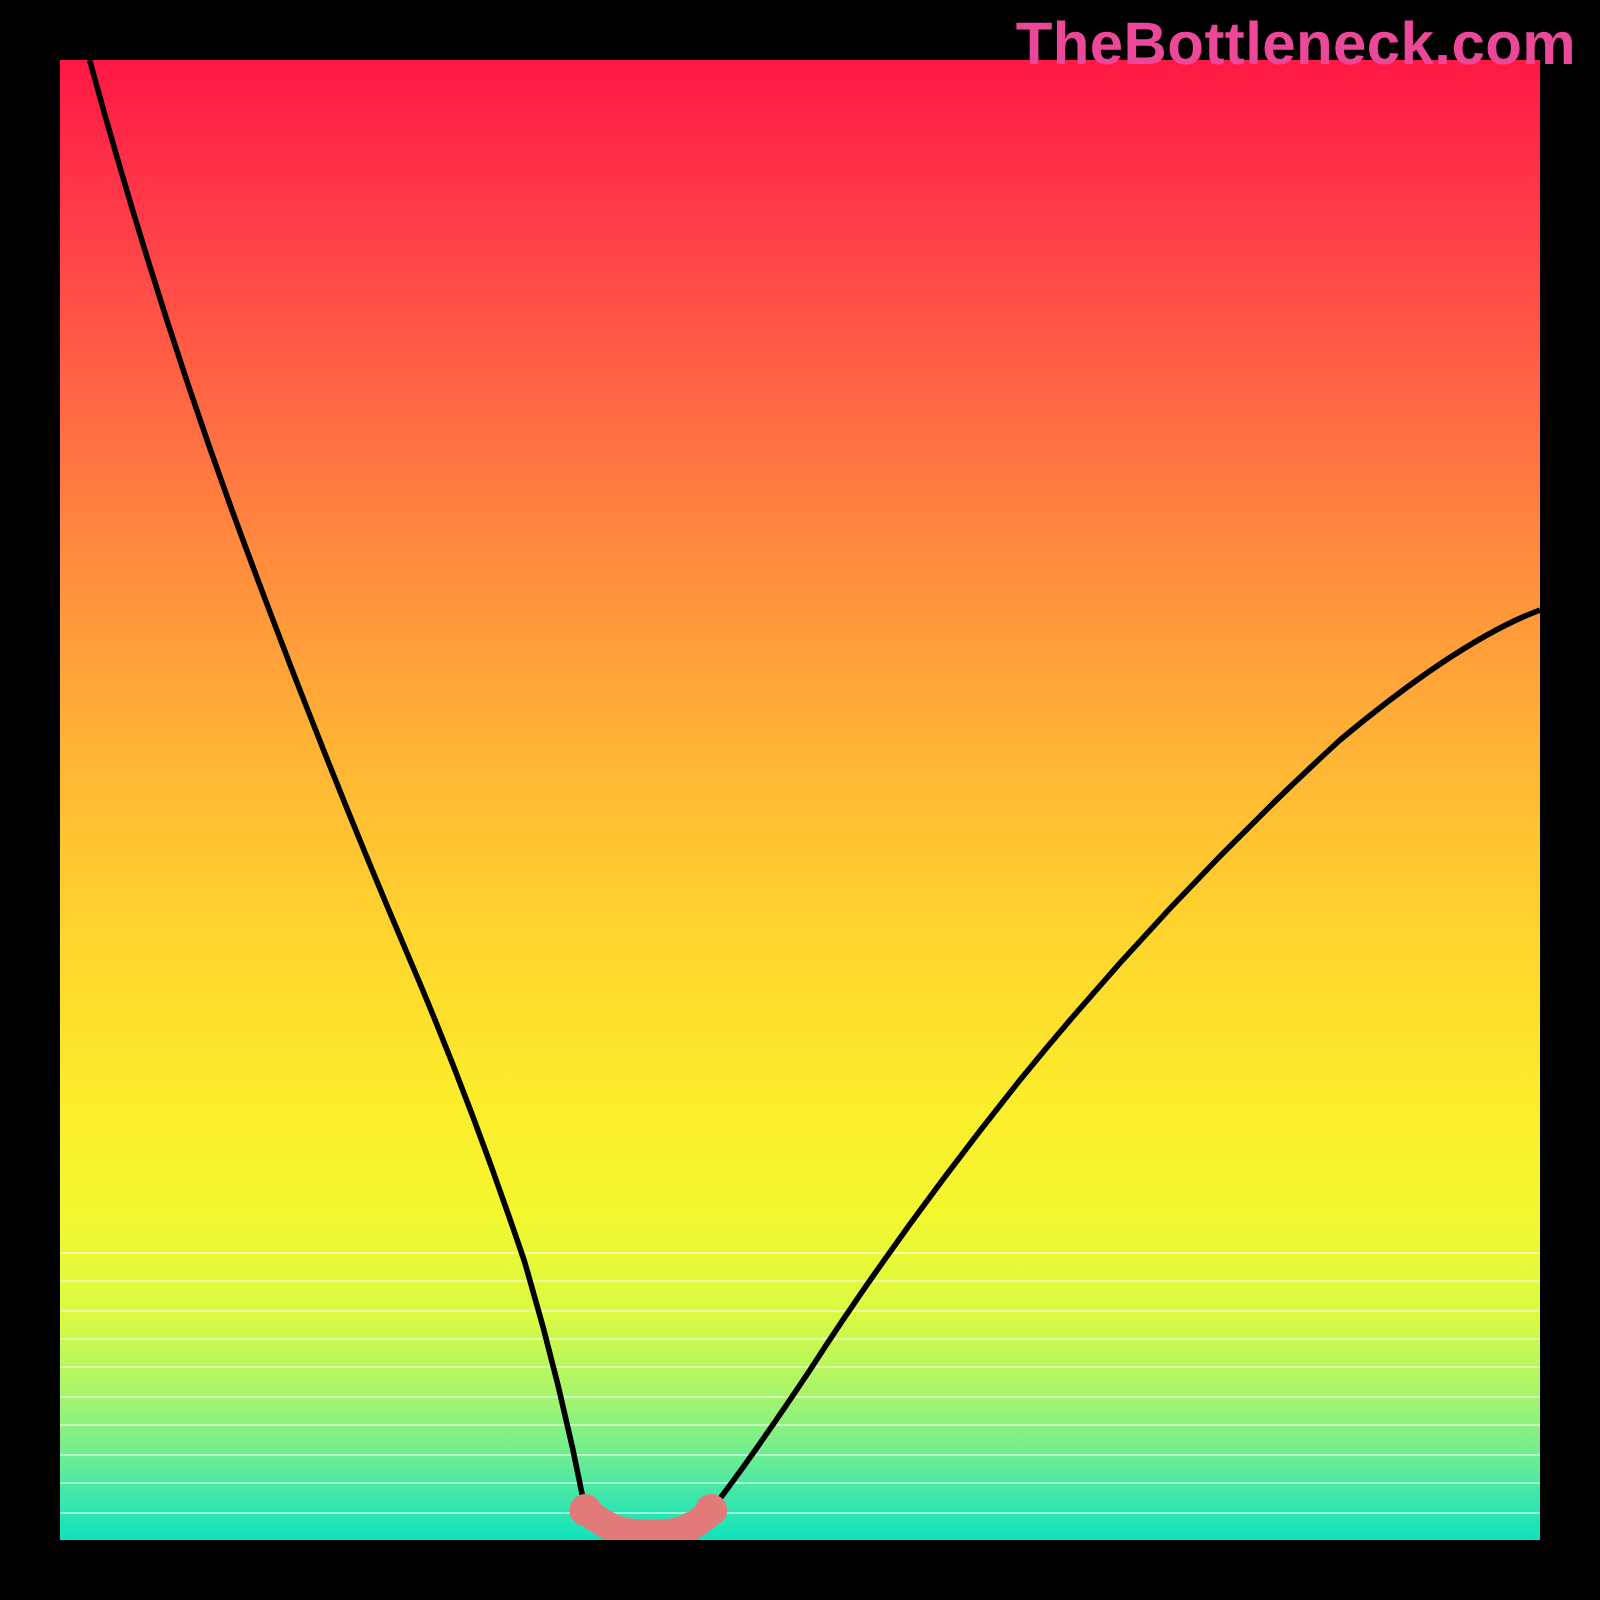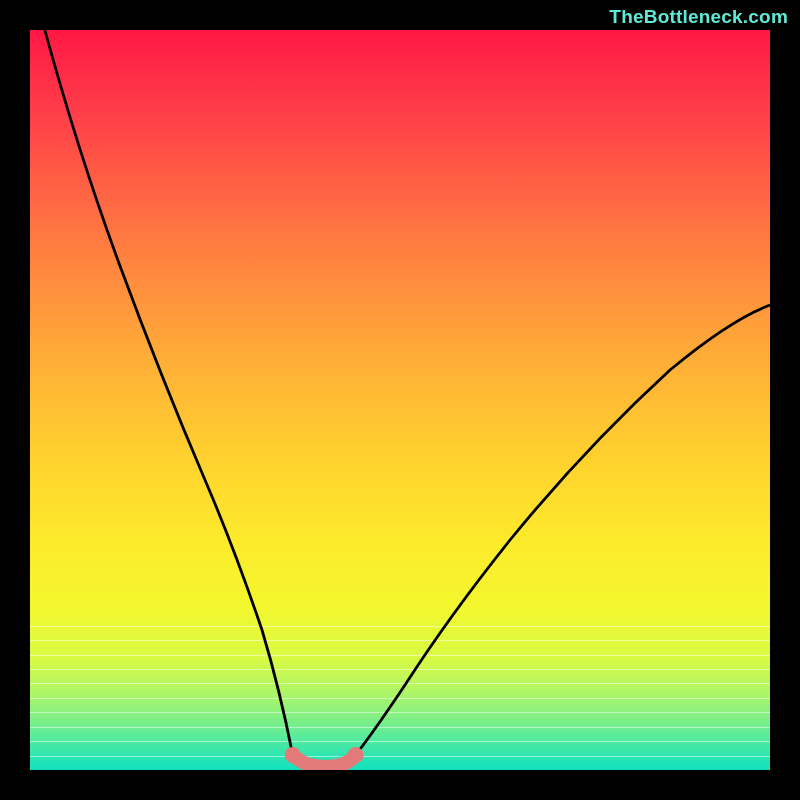--- a/index.html
+++ b/index.html
@@ -14,22 +14,22 @@
   .outer {
     position: relative;
     width: 800px;
     height: 800px;
     background: #000;
   }
   .watermark {
     position: absolute;
     top: 6px;
     right: 12px;
-    color: #5eead4;
-    font-size: 19px;
+    color: #ec4899;
+    font-size: 30px;
     font-weight: 600;
     letter-spacing: 0.2px;
     z-index: 5;
   }
   .plot {
     position: absolute;
     left: 30px;
     top: 30px;
     width: 740px;
     height: 740px;

